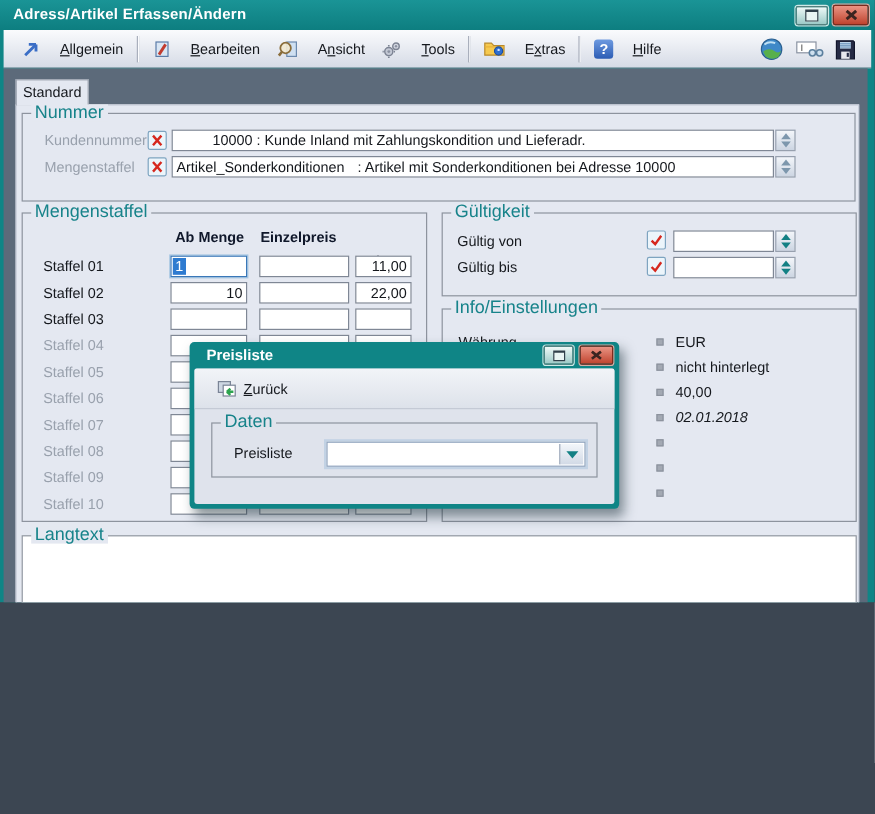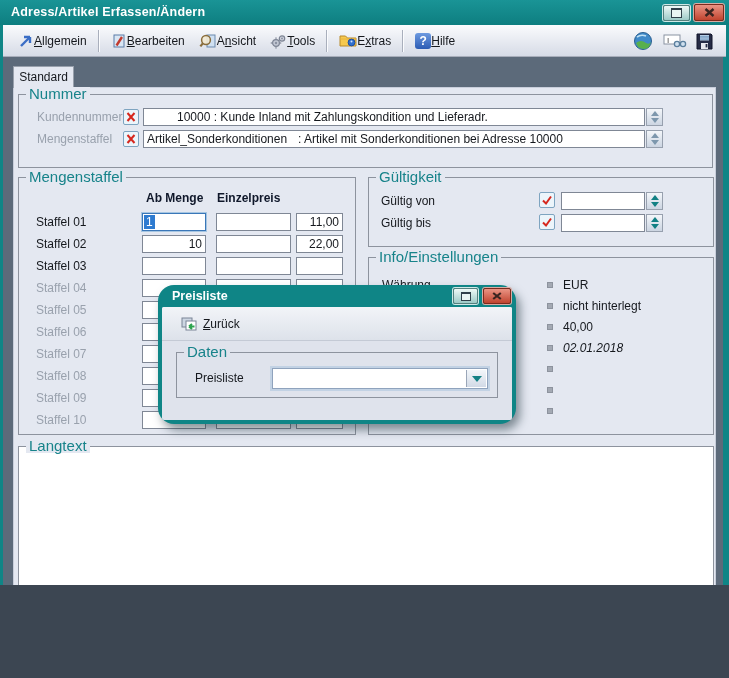--- a/index.html
+++ b/index.html
@@ -1,26 +1,26 @@
 <!DOCTYPE html>
 <html><head>
 <meta charset="utf-8">
 <style>
   html,body{margin:0;padding:0;background:#3c4652;}
-  #window{position:relative;width:729px;height:585px;background:#0f8586;font-family:"Liberation Sans","DejaVu Sans",sans-serif;font-size:12px;color:#15181d;overflow:hidden;}
+  #window{position:relative;width:729px;height:502px;background:#0f8586;font-family:"Liberation Sans","DejaVu Sans",sans-serif;font-size:12px;color:#15181d;overflow:hidden;}
   
   .titlebar{position:absolute;left:0;top:0;width:729px;height:25px;background:linear-gradient(#1a9496,#0d7e80);}
   .title-text{position:absolute;left:11px;top:5px;color:#fff;font-weight:bold;font-size:12.5px;letter-spacing:.2px;}
   .win-btn{position:absolute;box-sizing:border-box;display:flex;align-items:center;justify-content:center;border-radius:2px;}
   .btn-restore{left:663px;top:5px;width:27px;height:16px;background:linear-gradient(#eef9f7,#9dcac7);border:1px solid #55807e;box-shadow:0 0 0 1px #cfe9e7;}
   .btn-close{left:694px;top:4px;width:30px;height:17px;background:linear-gradient(#ea9484,#c0442f);border:1px solid #7c2a1d;box-shadow:0 0 0 1px #d9aca4;}
   .restore-glyph{width:9px;height:7px;border:1px solid #30404a;border-top:2px solid #30404a;background:#e9f5f3;}
   
   .toolbar{position:absolute;left:3px;top:25px;width:723px;height:32px;background:linear-gradient(#fafbfd,#d6dbe6);border-bottom:1px solid #a7adba;display:flex;align-items:center;padding-left:8px;box-sizing:border-box;}
-  .tb-btn{display:flex;align-items:center;gap:0;padding:4px 7px;border-radius:2px;white-space:nowrap;}
+  .tb-btn{display:flex;align-items:center;gap:16px;padding:4px 7px;border-radius:2px;white-space:nowrap;}
   .sep{width:1px;height:22px;background:#a9afbc;border-right:1px solid #fbfcfe;margin:0 4px;}
   .mn{text-decoration:underline;}
   .tb-right{position:absolute;right:13px;top:0;height:32px;display:flex;align-items:center;gap:9px;}
   .ic{display:inline-flex;align-items:center;justify-content:center;}
   .hilfe-box{width:16px;height:16px;border-radius:3px;background:linear-gradient(#6d9ae0,#2c5cb4);color:#fff;font-weight:bold;font-size:12px;display:flex;align-items:center;justify-content:center;}
   
   .frame{position:absolute;left:3px;top:57px;width:720px;height:616px;background:#5c6a7a;}
   .teal-bottom{position:absolute;left:0;top:673px;width:729px;height:5px;background:#0f8586;}
   .tab{position:absolute;left:13px;top:66px;width:61px;height:22px;background:#e4e8f1;border:1px solid #98a0ac;border-bottom:none;box-sizing:border-box;text-align:center;line-height:20px;z-index:2;}
   .panel{position:absolute;left:13px;top:87px;width:703px;height:580px;background:#e4e8f1;border:1px solid #c8cedb;box-sizing:border-box;z-index:1;}
@@ -39,21 +39,21 @@
   .sp-dn{width:0;height:0;border-left:4px solid transparent;border-right:4px solid transparent;border-top:5px solid var(--ar,#7d97ad);}
   .spinner.teal{--ar:#128084;}
   
   .doc-ic{position:absolute;width:16px;height:16px;background:#ecf5fb;border:1px solid #7ea4c0;border-radius:2px;box-sizing:border-box;}
   
   .bullet{position:absolute;width:6px;height:6px;background:#a3a9b3;border:1px solid #8d939e;box-sizing:border-box;}
   .info-val{position:absolute;font-size:12px;line-height:14px;color:#15181d;white-space:nowrap;}
   
   .lang-group{background:#ffffff;}
   
-  .dialog{position:absolute;left:158px;top:285px;width:358px;height:139px;background:#0f8586;border-radius:16px;z-index:20;box-shadow:4px 6px 10px rgba(25,45,55,.5);}
+  .dialog{position:absolute;left:158px;top:285px;width:358px;height:139px;background:#0f8586;border-radius:4px;z-index:20;box-shadow:4px 6px 10px rgba(25,45,55,.5);}
   .dlg-title{position:absolute;left:14px;top:4px;color:#fff;font-weight:bold;font-size:12.5px;}
   .dlg-restore{left:295px;top:3px;width:25px;height:16px;background:linear-gradient(#eef9f7,#9dcac7);border:1px solid #55807e;box-shadow:0 0 0 1px #cfe9e7;}
   .dlg-close{left:325px;top:3px;width:28px;height:16px;background:linear-gradient(#ea9484,#c0442f);border:1px solid #7c2a1d;box-shadow:0 0 0 1px #d9aca4;}
   .dlg-body{position:absolute;left:4px;top:22px;width:350px;height:113px;background:#dfe3ec;border-radius:2px;overflow:hidden;}
   .dlg-toolbar{position:absolute;left:0;top:0;width:350px;height:33px;background:linear-gradient(#f2f4f8,#dde2ea);border-bottom:1px solid #c4cad5;padding-left:32px;}
   .back-btn{position:absolute;left:12px;top:5px;height:23px;display:flex;align-items:center;gap:5px;padding:0 6px;}
   .daten-group{position:absolute;left:14px;top:45px;width:322px;height:46px;border:1px solid #8d939e;box-sizing:border-box;}
   .daten-group .legend{background:#dfe3ec;}
   .combo{position:absolute;left:95px;top:15px;width:216px;height:21px;background:#fff;border:1px solid #8fa3bd;box-shadow:0 0 0 2px #c2d2e4;box-sizing:border-box;}
   .combo-btn{position:absolute;right:1px;top:1px;bottom:1px;width:19px;background:linear-gradient(#f2f6fa,#d2dae6);border-left:1px solid #9aa6b8;display:flex;align-items:center;justify-content:center;}

